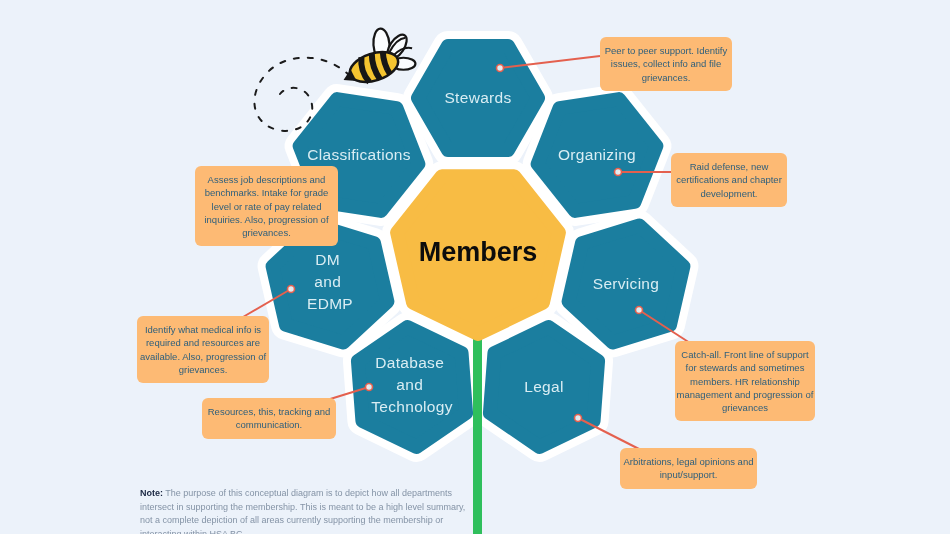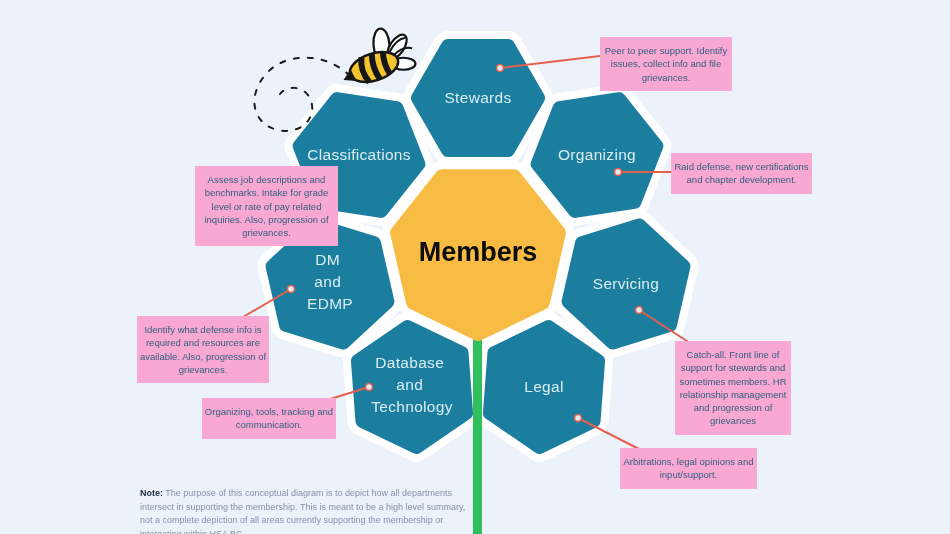--- a/index.html
+++ b/index.html
@@ -10,28 +10,28 @@
   .hex-petal{fill:#1B7E9F;stroke:#1B7E9F;stroke-width:14;stroke-linejoin:round;}
   .hex-center{fill:#F8BC44;stroke:#F8BC44;stroke-width:14;stroke-linejoin:round;}
   .petal-label{fill:#D9EDF3;font-size:15.5px;text-anchor:middle;letter-spacing:.3px;
                font-family:"Liberation Sans",sans-serif;}
   .center-label{fill:#0C0C0C;font-size:27px;font-weight:bold;text-anchor:middle;
                font-family:"Liberation Sans",sans-serif;}
   .connector{stroke:#E4604E;stroke-width:2;}
   .connector-dot{fill:#FFFFFF;fill-opacity:.85;stroke:#E4604E;stroke-width:1.6;}
   .flight-path{fill:none;stroke:#1C1C1C;stroke-width:2;stroke-dasharray:5 9;stroke-linecap:round;}
 
-  .callout{position:absolute;background:#f9a8d4;color:#2E5F7C;border-radius:0;
+  .callout{position:absolute;background:#fdba74;color:#2E5F7C;border-radius:6px;
            font-size:9.5px;line-height:1.4;text-align:center;padding:7px 1px;box-sizing:border-box;}
   .co-stewards{left:600px;top:37px;width:132px;}
-  .co-organizing{left:671px;top:153px;width:141px;}
+  .co-organizing{left:671px;top:153px;width:116px;}
   .co-classifications{left:151px;top:166px;width:143px;margin-left:44px;}
   .co-dm{left:137px;top:316px;width:132px;}
   .co-database{left:202px;top:398px;width:134px;}
-  .co-servicing{left:675px;top:341px;width:116px;}
+  .co-servicing{left:675px;top:341px;width:140px;}
   .co-legal{left:620px;top:448px;width:137px;}
 
   .note{position:absolute;left:140px;top:487px;width:340px;font-size:9px;line-height:1.5;color:#8493A6;}
   .note b{color:#1A2742;margin-top:8px;}
 </style>
 </head>
 <body>
 
 <div class="stage">
 
@@ -120,22 +120,22 @@
       <line class="connector" x1="639" y1="310" x2="690" y2="343"></line>
       <circle class="connector-dot" cx="639" cy="310" r="3.5"></circle>
       <line class="connector" x1="578" y1="418" x2="641" y2="450"></line>
       <circle class="connector-dot" cx="578" cy="418" r="3.5"></circle>
     </g>
   </svg>
 
   <div class="callout co-stewards">Peer to peer support. Identify issues, collect info and file grievances.</div>
   <div class="callout co-organizing">Raid defense, new certifications and chapter development.</div>
   <div class="callout co-classifications">Assess job descriptions and benchmarks. Intake for grade level or rate of pay related inquiries. Also, progression of grievances.</div>
-  <div class="callout co-dm">Identify what defense info is required and resources are available. Also, progression of grievances.</div>
-  <div class="callout co-database">Organizing, tools, tracking and communication.</div>
+  <div class="callout co-dm">Identify what medical info is required and resources are available. Also, progression of grievances.</div>
+  <div class="callout co-database">Resources, this, tracking and communication.</div>
   <div class="callout co-servicing">Catch-all. Front line of support for stewards and sometimes members. HR relationship management and progression of grievances</div>
   <div class="callout co-legal">Arbitrations, legal opinions and input/support.</div>
 
   <div class="note">
     <b>Note:</b>
     <span>The purpose of this conceptual diagram is to depict how all departments intersect in supporting the membership. This is meant to be a high level summary, not a complete depiction of all areas currently supporting the membership or interacting within HSA BC.</span>
   </div>
 
 </div>
 

